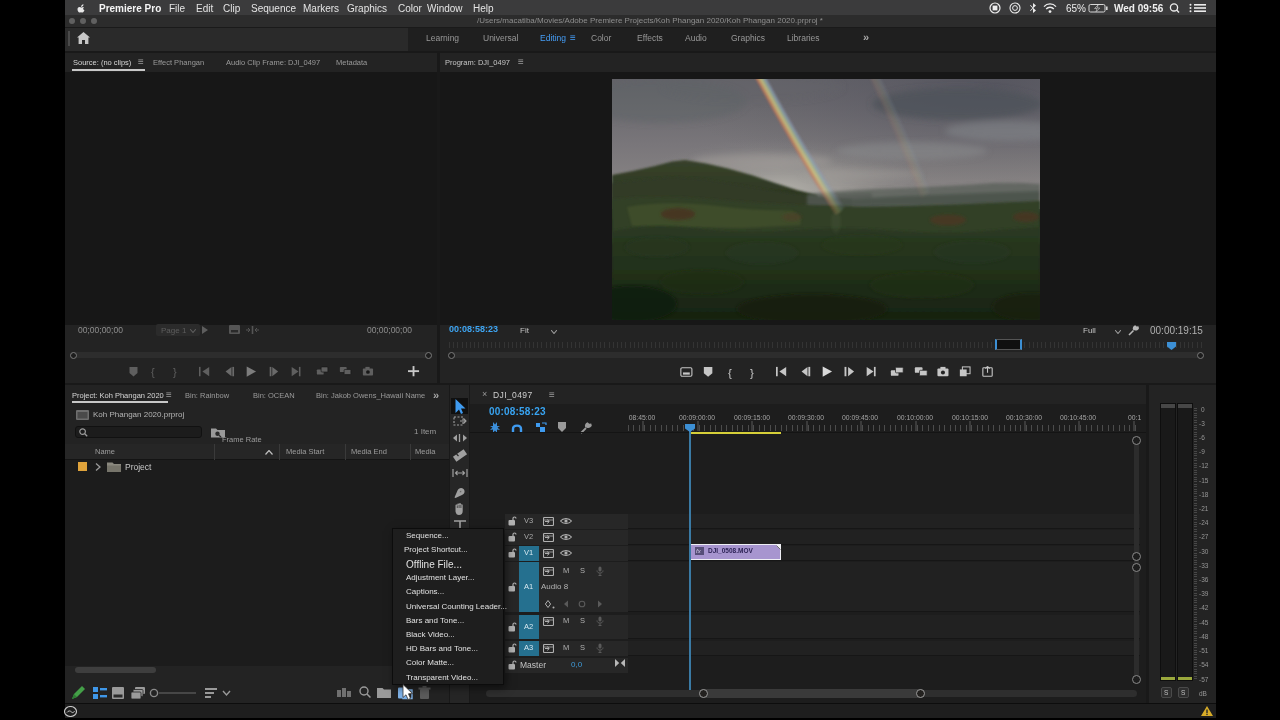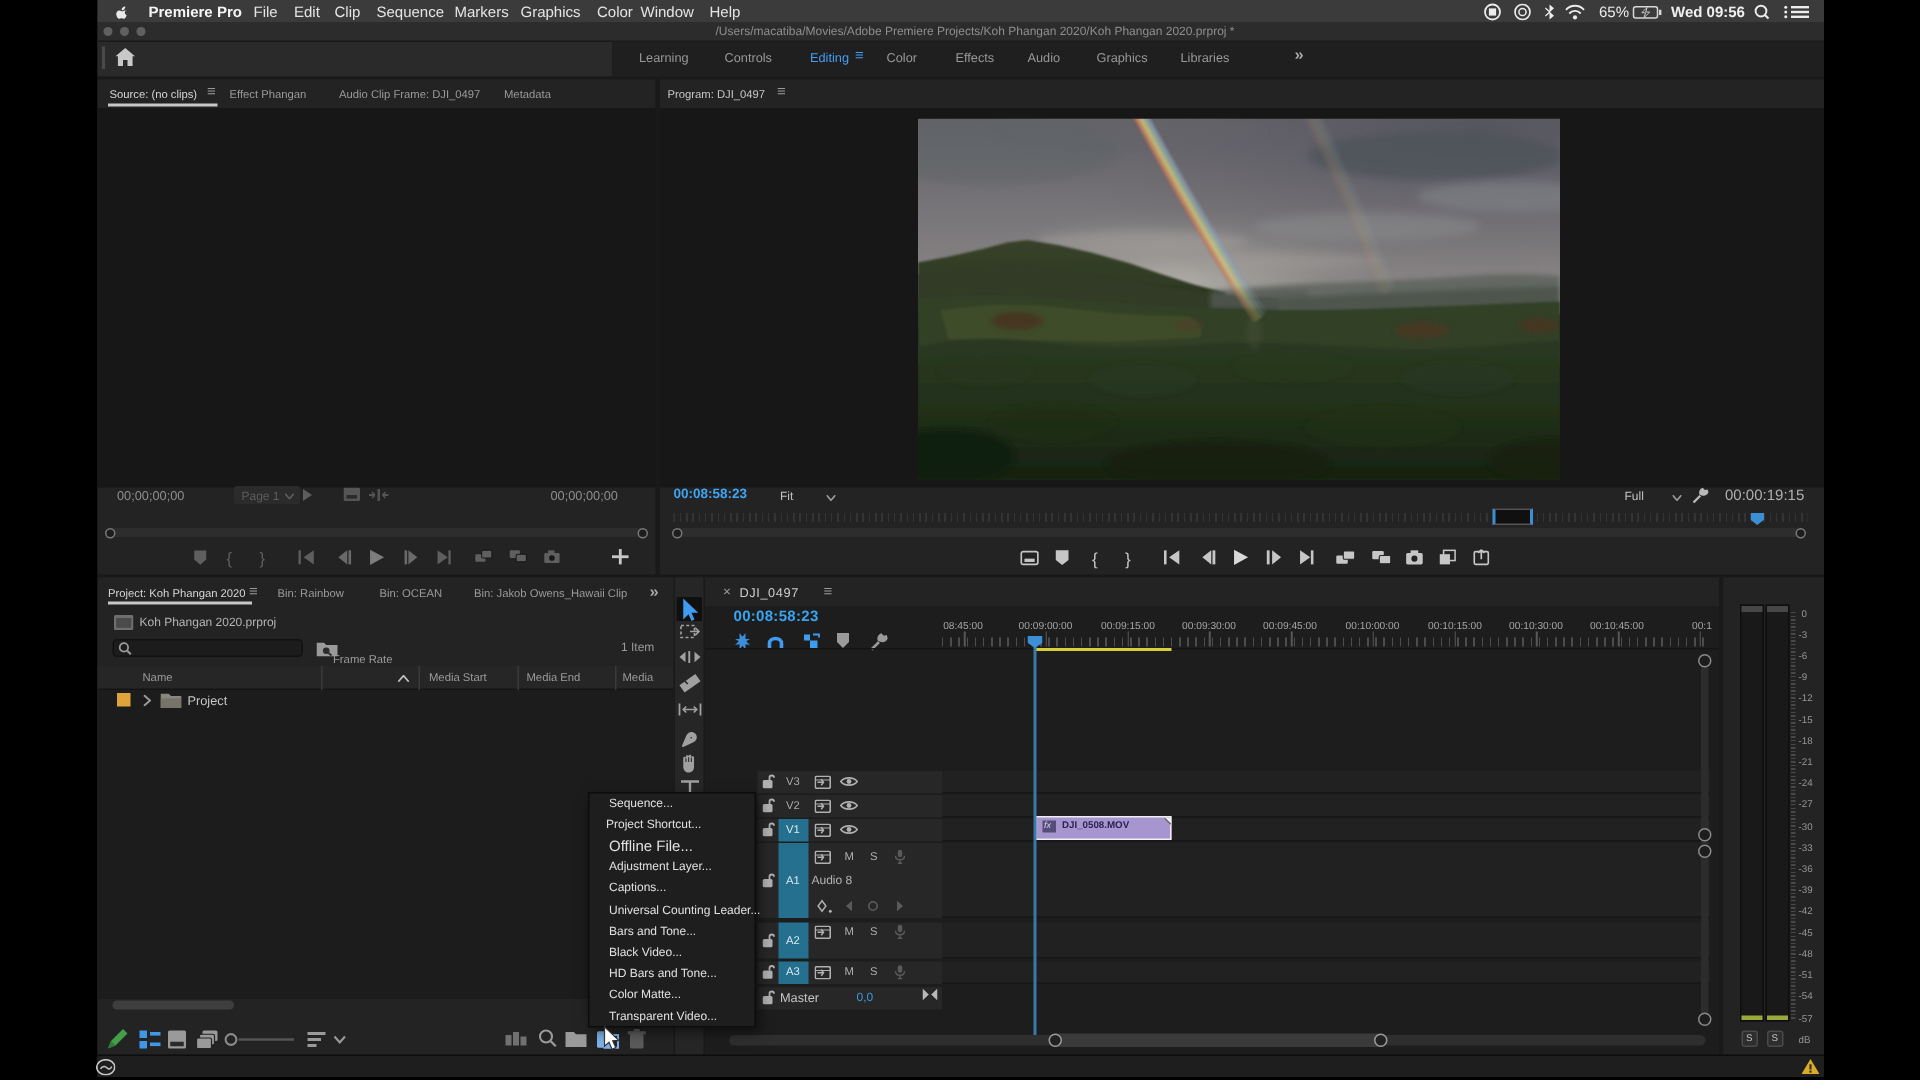--- a/index.html
+++ b/index.html
@@ -58,21 +58,21 @@
 <div class="a" style="left:91px;top:18px;width:6px;height:6px;border-radius:50%;background:#606060"></div>
 <div class="tx" style="left:477px;top:17px;font-size:8px;color:#8e8e8e">/Users/macatiba/Movies/Adobe Premiere Projects/Koh Phangan 2020/Koh Phangan 2020.prproj *</div>
 
 <div class="a" style="left:65px;top:28px;width:1151px;height:23px;background:#2a2a2a"></div>
 <div class="a" style="left:408px;top:28px;width:808px;height:23px;background:#1f1f1f"></div>
 <div class="a" style="left:68px;top:31px;width:2px;height:15px;background:#4a4a4a"></div>
 <svg class="a" style="left:77px;top:32px" width="13" height="12" viewBox="0 0 13 12">
     <path d="M6.5 0 0 5.5 1.6 5.5 1.6 12 5 12 5 8 8 8 8 12 11.4 12 11.4 5.5 13 5.5 Z" fill="#c8c8c8"></path>
   </svg>
 <div class="tx" style="left:426px;top:34px;font-size:8.5px;color:#989898">Learning</div>
-<div class="tx" style="left:483px;top:34px;font-size:8.5px;color:#989898">Controls</div>
+<div class="tx" style="left:483px;top:34px;font-size:8.5px;color:#989898">Universal</div>
 <div class="tx" style="left:540px;top:34px;font-size:8.5px;color:#459df5">Editing</div>
 <div class="tx" style="left:570px;top:33px;font-size:10px;color:#459df5">≡</div>
 <div class="tx" style="left:591px;top:34px;font-size:8.5px;color:#989898">Color</div>
 <div class="tx" style="left:637px;top:34px;font-size:8.5px;color:#989898">Effects</div>
 <div class="tx" style="left:685px;top:34px;font-size:8.5px;color:#989898">Audio</div>
 <div class="tx" style="left:731px;top:34px;font-size:8.5px;color:#989898">Graphics</div>
 <div class="tx" style="left:787px;top:34px;font-size:8.5px;color:#989898">Libraries</div>
 <div class="tx" style="left:863px;top:32px;font-size:11px;font-weight:bold;color:#a8a8a8">»</div>
 <div class="a" style="left:65px;top:51px;width:1151px;height:2px;background:#191919"></div>
 
@@ -349,21 +349,21 @@
 <div class="a" style="left:437px;top:53px;width:3px;height:330px;background:#191919"></div>
 
 <div class="a" style="left:65px;top:383px;width:1151px;height:2px;background:#191919"></div>
 
 <div class="a" style="left:65px;top:385px;width:384px;height:318px;background:#232323"></div>
 <div class="tx" style="left:72px;top:392px;font-size:7.5px;color:#d6d6d6">Project: Koh Phangan 2020</div>
 <div class="tx" style="left:166px;top:390px;font-size:10px;color:#9a9a9a">≡</div>
 <div class="a" style="left:72px;top:401px;width:96px;height:2px;background:#c8c8c8"></div>
 <div class="tx" style="left:185px;top:392px;font-size:7.5px;color:#9a9a9a">Bin: Rainbow</div>
 <div class="tx" style="left:253px;top:392px;font-size:7.5px;color:#9a9a9a">Bin: OCEAN</div>
-<div class="tx" style="left:316px;top:392px;font-size:7.5px;color:#9a9a9a">Bin: Jakob Owens_Hawaii Clip</div>
+<div class="tx" style="left:316px;top:392px;font-size:7.5px;color:#9a9a9a">Bin: Jakob Owens_Hawaii Name</div>
 <div class="tx" style="left:433px;top:390px;font-size:11px;font-weight:bold;color:#a8a8a8">»</div>
 <svg class="a" style="left:76px;top:410px" width="13" height="10" viewBox="0 0 13 10">
     <rect x="0" y="0" width="13" height="10" rx="1" fill="#6e6e6e"></rect>
     <rect x="1.5" y="2" width="10" height="6.5" fill="#4a4a4a"></rect>
   </svg>
 <div class="tx" style="left:93px;top:411px;font-size:8px;color:#b4b4b4">Koh Phangan 2020.prproj</div>
 <div class="a" style="left:75px;top:426px;width:127px;height:12px;background:#1c1c1c;border:1px solid #111;border-radius:3px;box-sizing:border-box"></div>
 <svg class="a" style="left:79px;top:428px" width="9" height="9" viewBox="0 0 9 9">
     <circle cx="3.6" cy="3.6" r="2.8" fill="none" stroke="#9a9a9a" stroke-width="1.2"></circle>
     <line x1="5.8" y1="5.8" x2="8.2" y2="8.2" stroke="#9a9a9a" stroke-width="1.3"></line>

